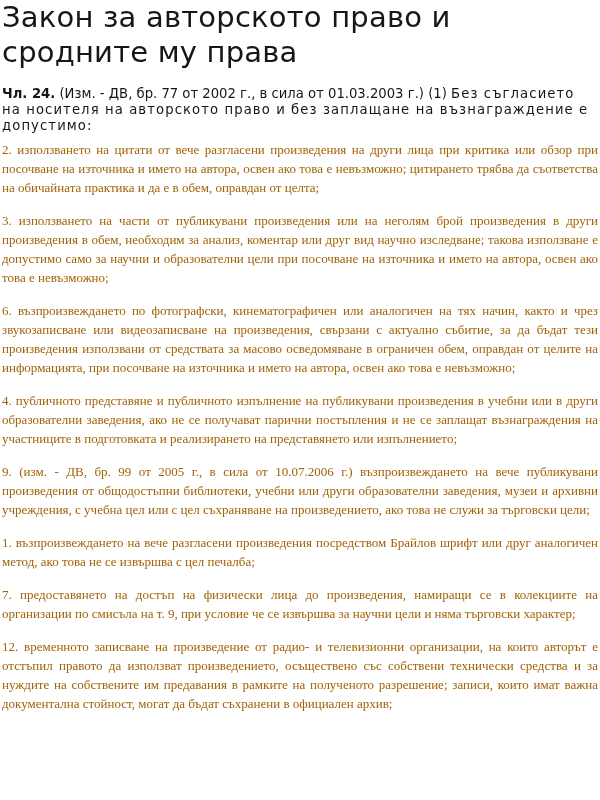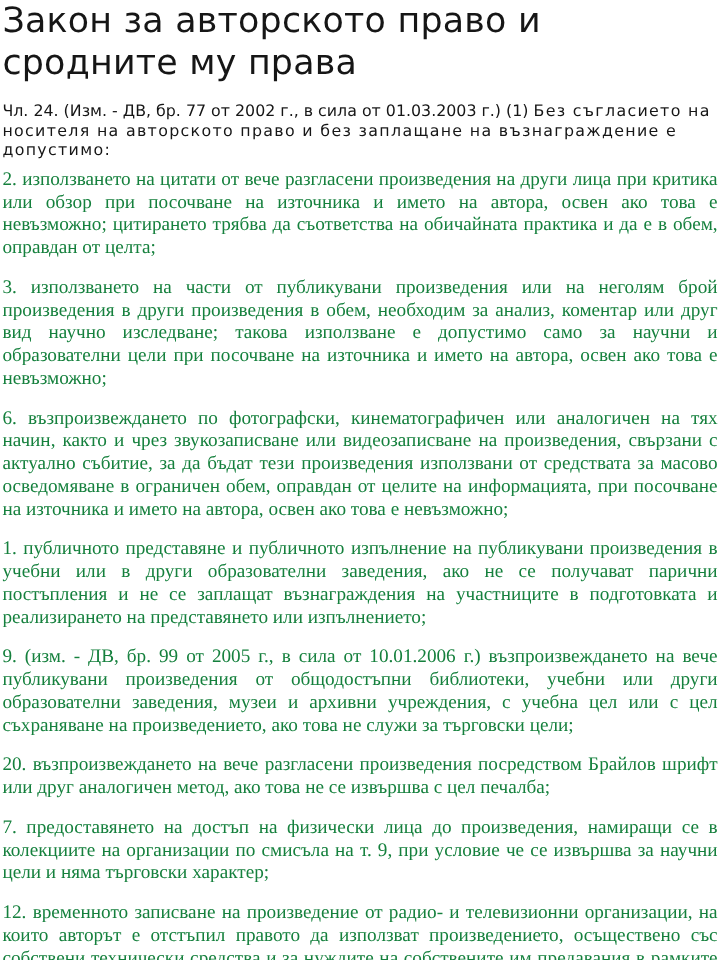--- a/index.html
+++ b/index.html
@@ -35,41 +35,41 @@
     margin: 16px 0 6px 0;
     text-align: left;
     color: #161616;
   }
   .lead .b {
     font-weight: normal;
     letter-spacing: 1.1px;
     text-align: right;
   }
   .lead .art {
-    font-weight: normal;
+    font-weight: bold;
   }
   .para {
     font-family: "Liberation Serif", "DejaVu Serif", serif;
-    font-size: 16px;
+    font-size: 13px;
     line-height: 19px;
     text-align: justify;
     margin: 0 0 14px 0;
-    color: #15803d;
+    color: #a16207;
   }
 </style>
 </head>
 <body>
 
 <div class="page">
   <h1 class="title">Закон за авторското право и сродните му права</h1>
 
   <p class="lead"><span class="art">Чл. 24.</span><span> (Изм. - ДВ, бр. 77 от 2002 г., в сила от 01.03.2003 г.) (1) </span><span class="b">Без съгласието на носителя на авторското право и без заплащане на възнаграждение е допустимо:</span></p>
 
   <p class="para">2. използването на цитати от вече разгласени произведения на други лица при критика или обзор при посочване на източника и името на автора, освен ако това е невъзможно; цитирането трябва да съответства на обичайната практика и да е в обем, оправдан от целта;</p>
   <p class="para">3. използването на части от публикувани произведения или на неголям брой произведения в други произведения в обем, необходим за анализ, коментар или друг вид научно изследване; такова използване е допустимо само за научни и образователни цели при посочване на източника и името на автора, освен ако това е невъзможно;</p>
   <p class="para">6. възпроизвеждането по фотографски, кинематографичен или аналогичен на тях начин, както и чрез звукозаписване или видеозаписване на произведения, свързани с актуално събитие, за да бъдат тези произведения използвани от средствата за масово осведомяване в ограничен обем, оправдан от целите на информацията, при посочване на източника и името на автора, освен ако това е невъзможно;</p>
-  <p class="para">1. публичното представяне и публичното изпълнение на публикувани произведения в учебни или в други образователни заведения, ако не се получават парични постъпления и не се заплащат възнаграждения на участниците в подготовката и реализирането на представянето или изпълнението;</p>
-  <p class="para">9. (изм. - ДВ, бр. 99 от 2005 г., в сила от 10.01.2006 г.) възпроизвеждането на вече публикувани произведения от общодостъпни библиотеки, учебни или други образователни заведения, музеи и архивни учреждения, с учебна цел или с цел съхраняване на произведението, ако това не служи за търговски цели;</p>
-  <p class="para">20. възпроизвеждането на вече разгласени произведения посредством Брайлов шрифт или друг аналогичен метод, ако това не се извършва с цел печалба;</p>
+  <p class="para">4. публичното представяне и публичното изпълнение на публикувани произведения в учебни или в други образователни заведения, ако не се получават парични постъпления и не се заплащат възнаграждения на участниците в подготовката и реализирането на представянето или изпълнението;</p>
+  <p class="para">9. (изм. - ДВ, бр. 99 от 2005 г., в сила от 10.07.2006 г.) възпроизвеждането на вече публикувани произведения от общодостъпни библиотеки, учебни или други образователни заведения, музеи и архивни учреждения, с учебна цел или с цел съхраняване на произведението, ако това не служи за търговски цели;</p>
+  <p class="para">1. възпроизвеждането на вече разгласени произведения посредством Брайлов шрифт или друг аналогичен метод, ако това не се извършва с цел печалба;</p>
   <p class="para">7. предоставянето на достъп на физически лица до произведения, намиращи се в колекциите на организации по смисъла на т. 9, при условие че се извършва за научни цели и няма търговски характер;</p>
   <p class="para">12. временното записване на произведение от радио- и телевизионни организации, на които авторът е отстъпил правото да използват произведението, осъществено със собствени технически средства и за нуждите на собствените им предавания в рамките на полученото разрешение; записи, които имат важна документална стойност, могат да бъдат съхранени в официален архив;</p>
 
 </div>
 
 </body></html>

